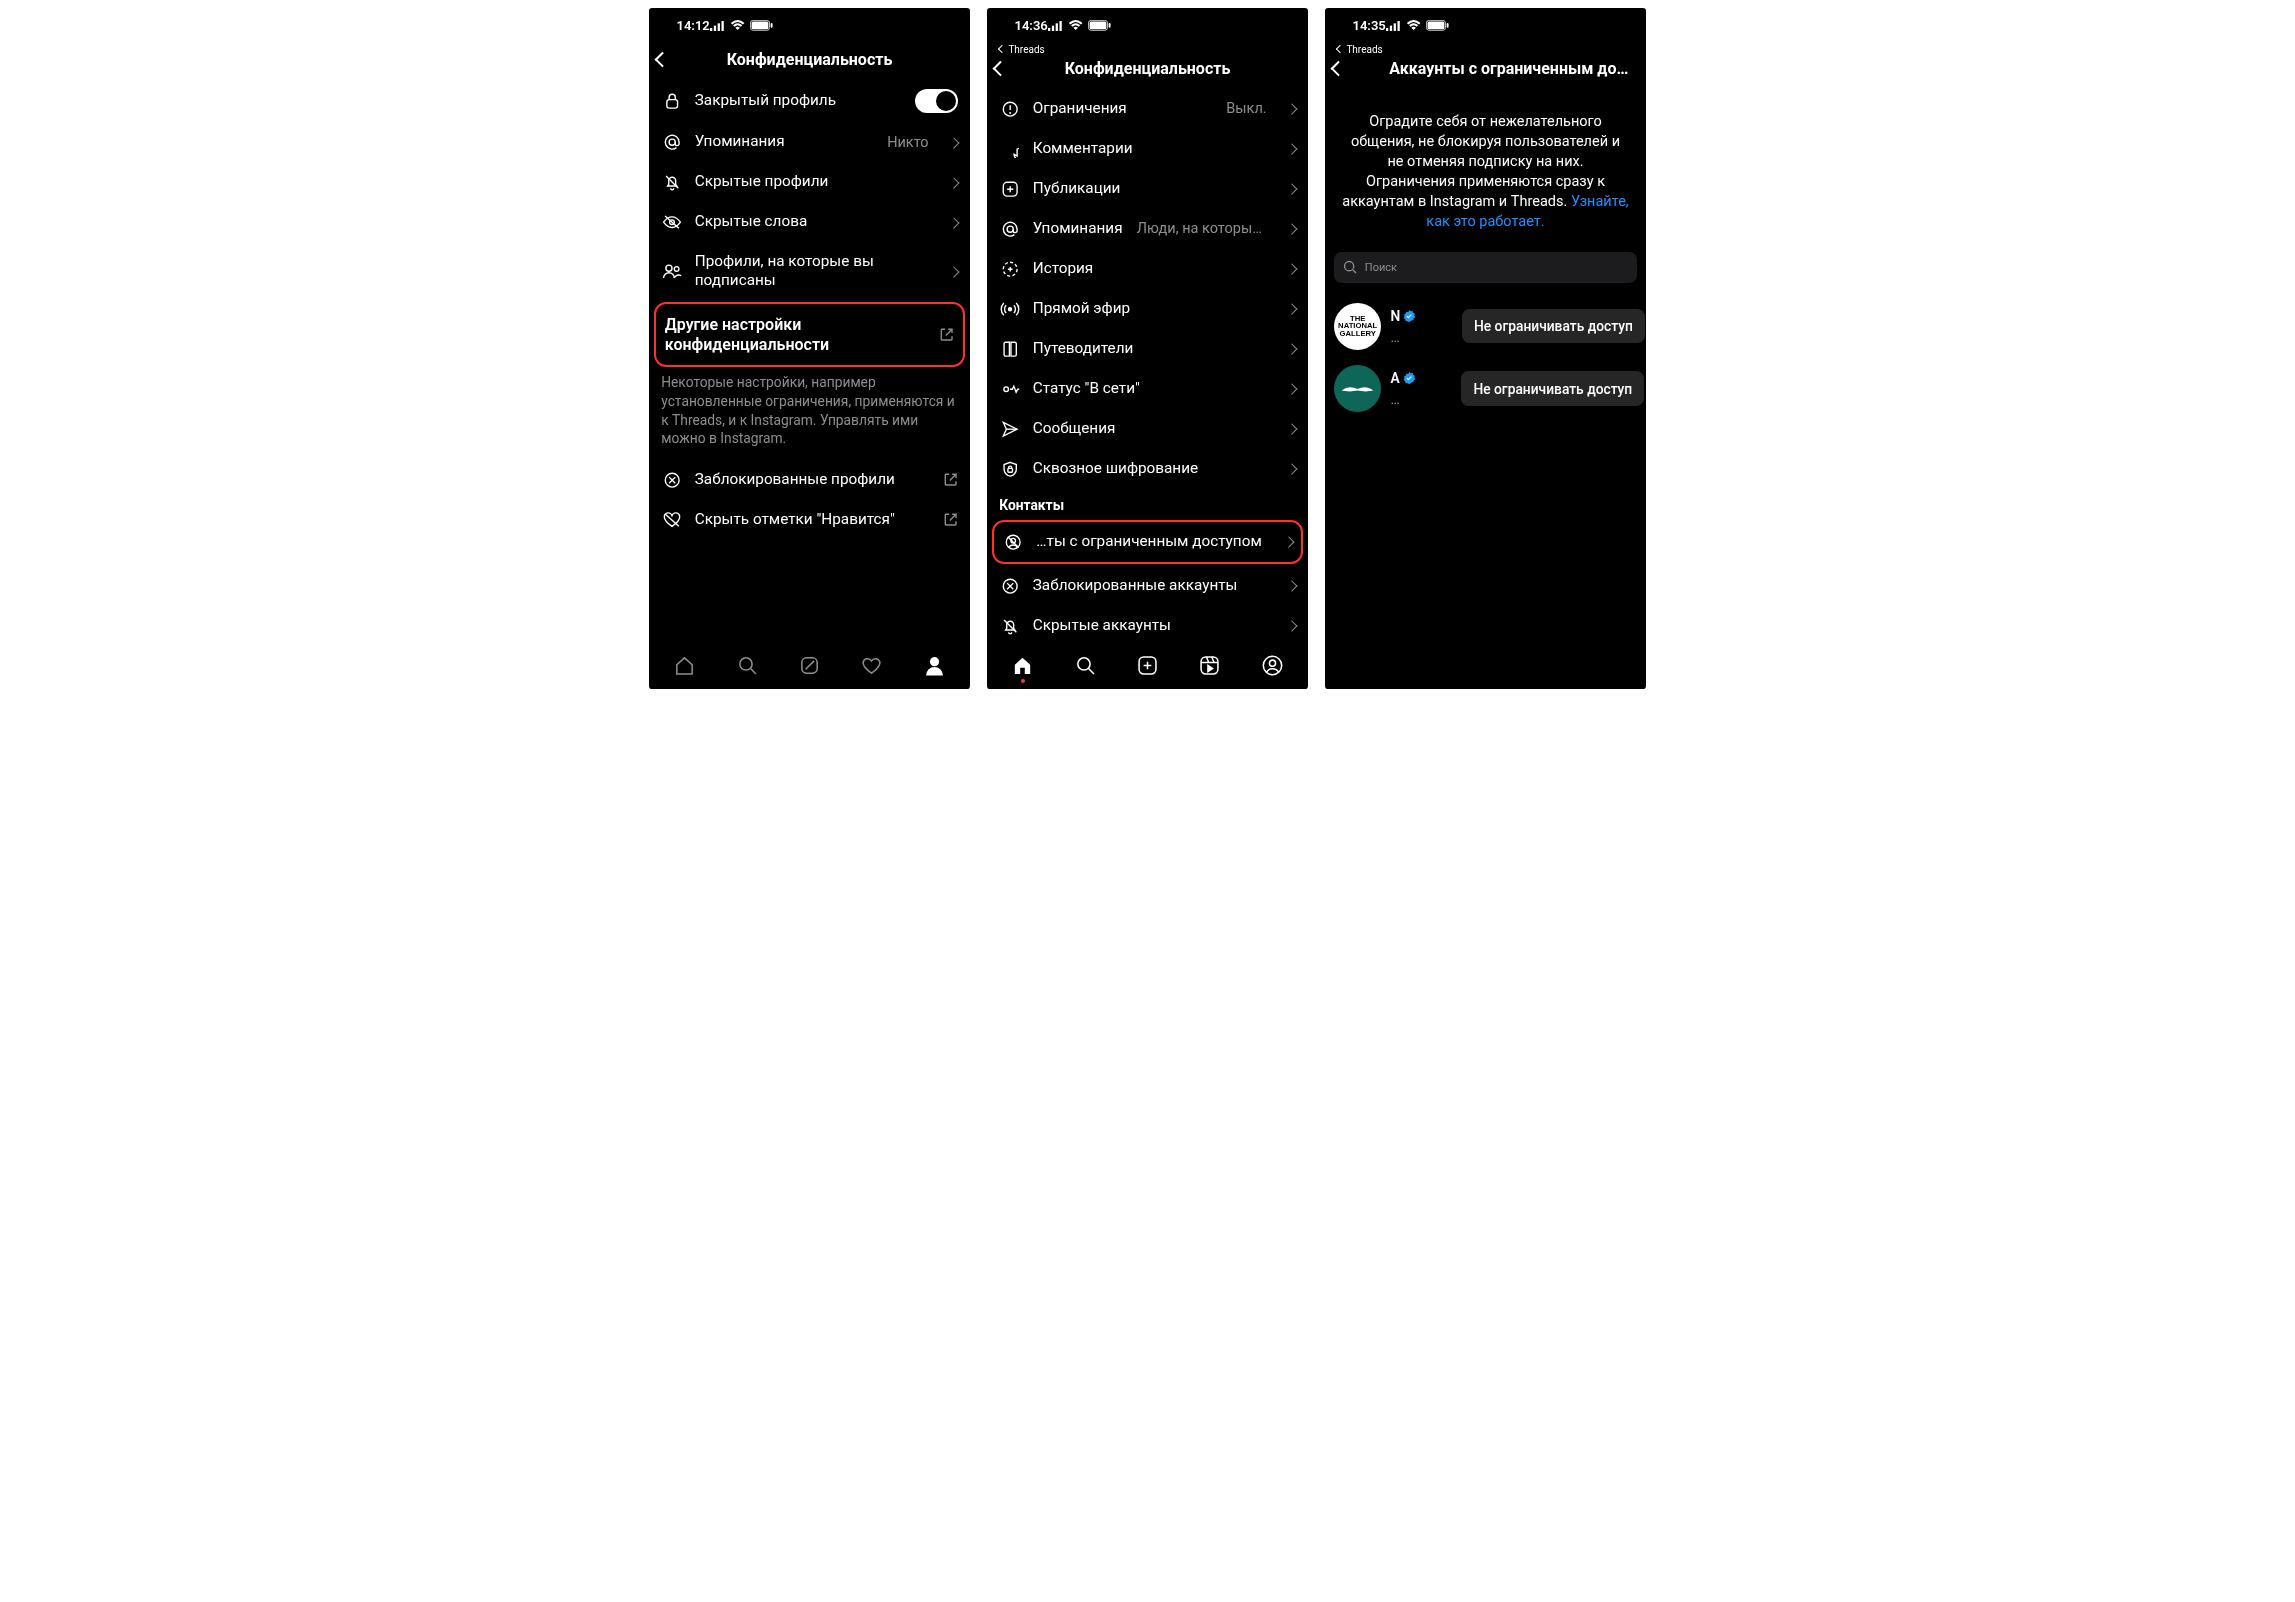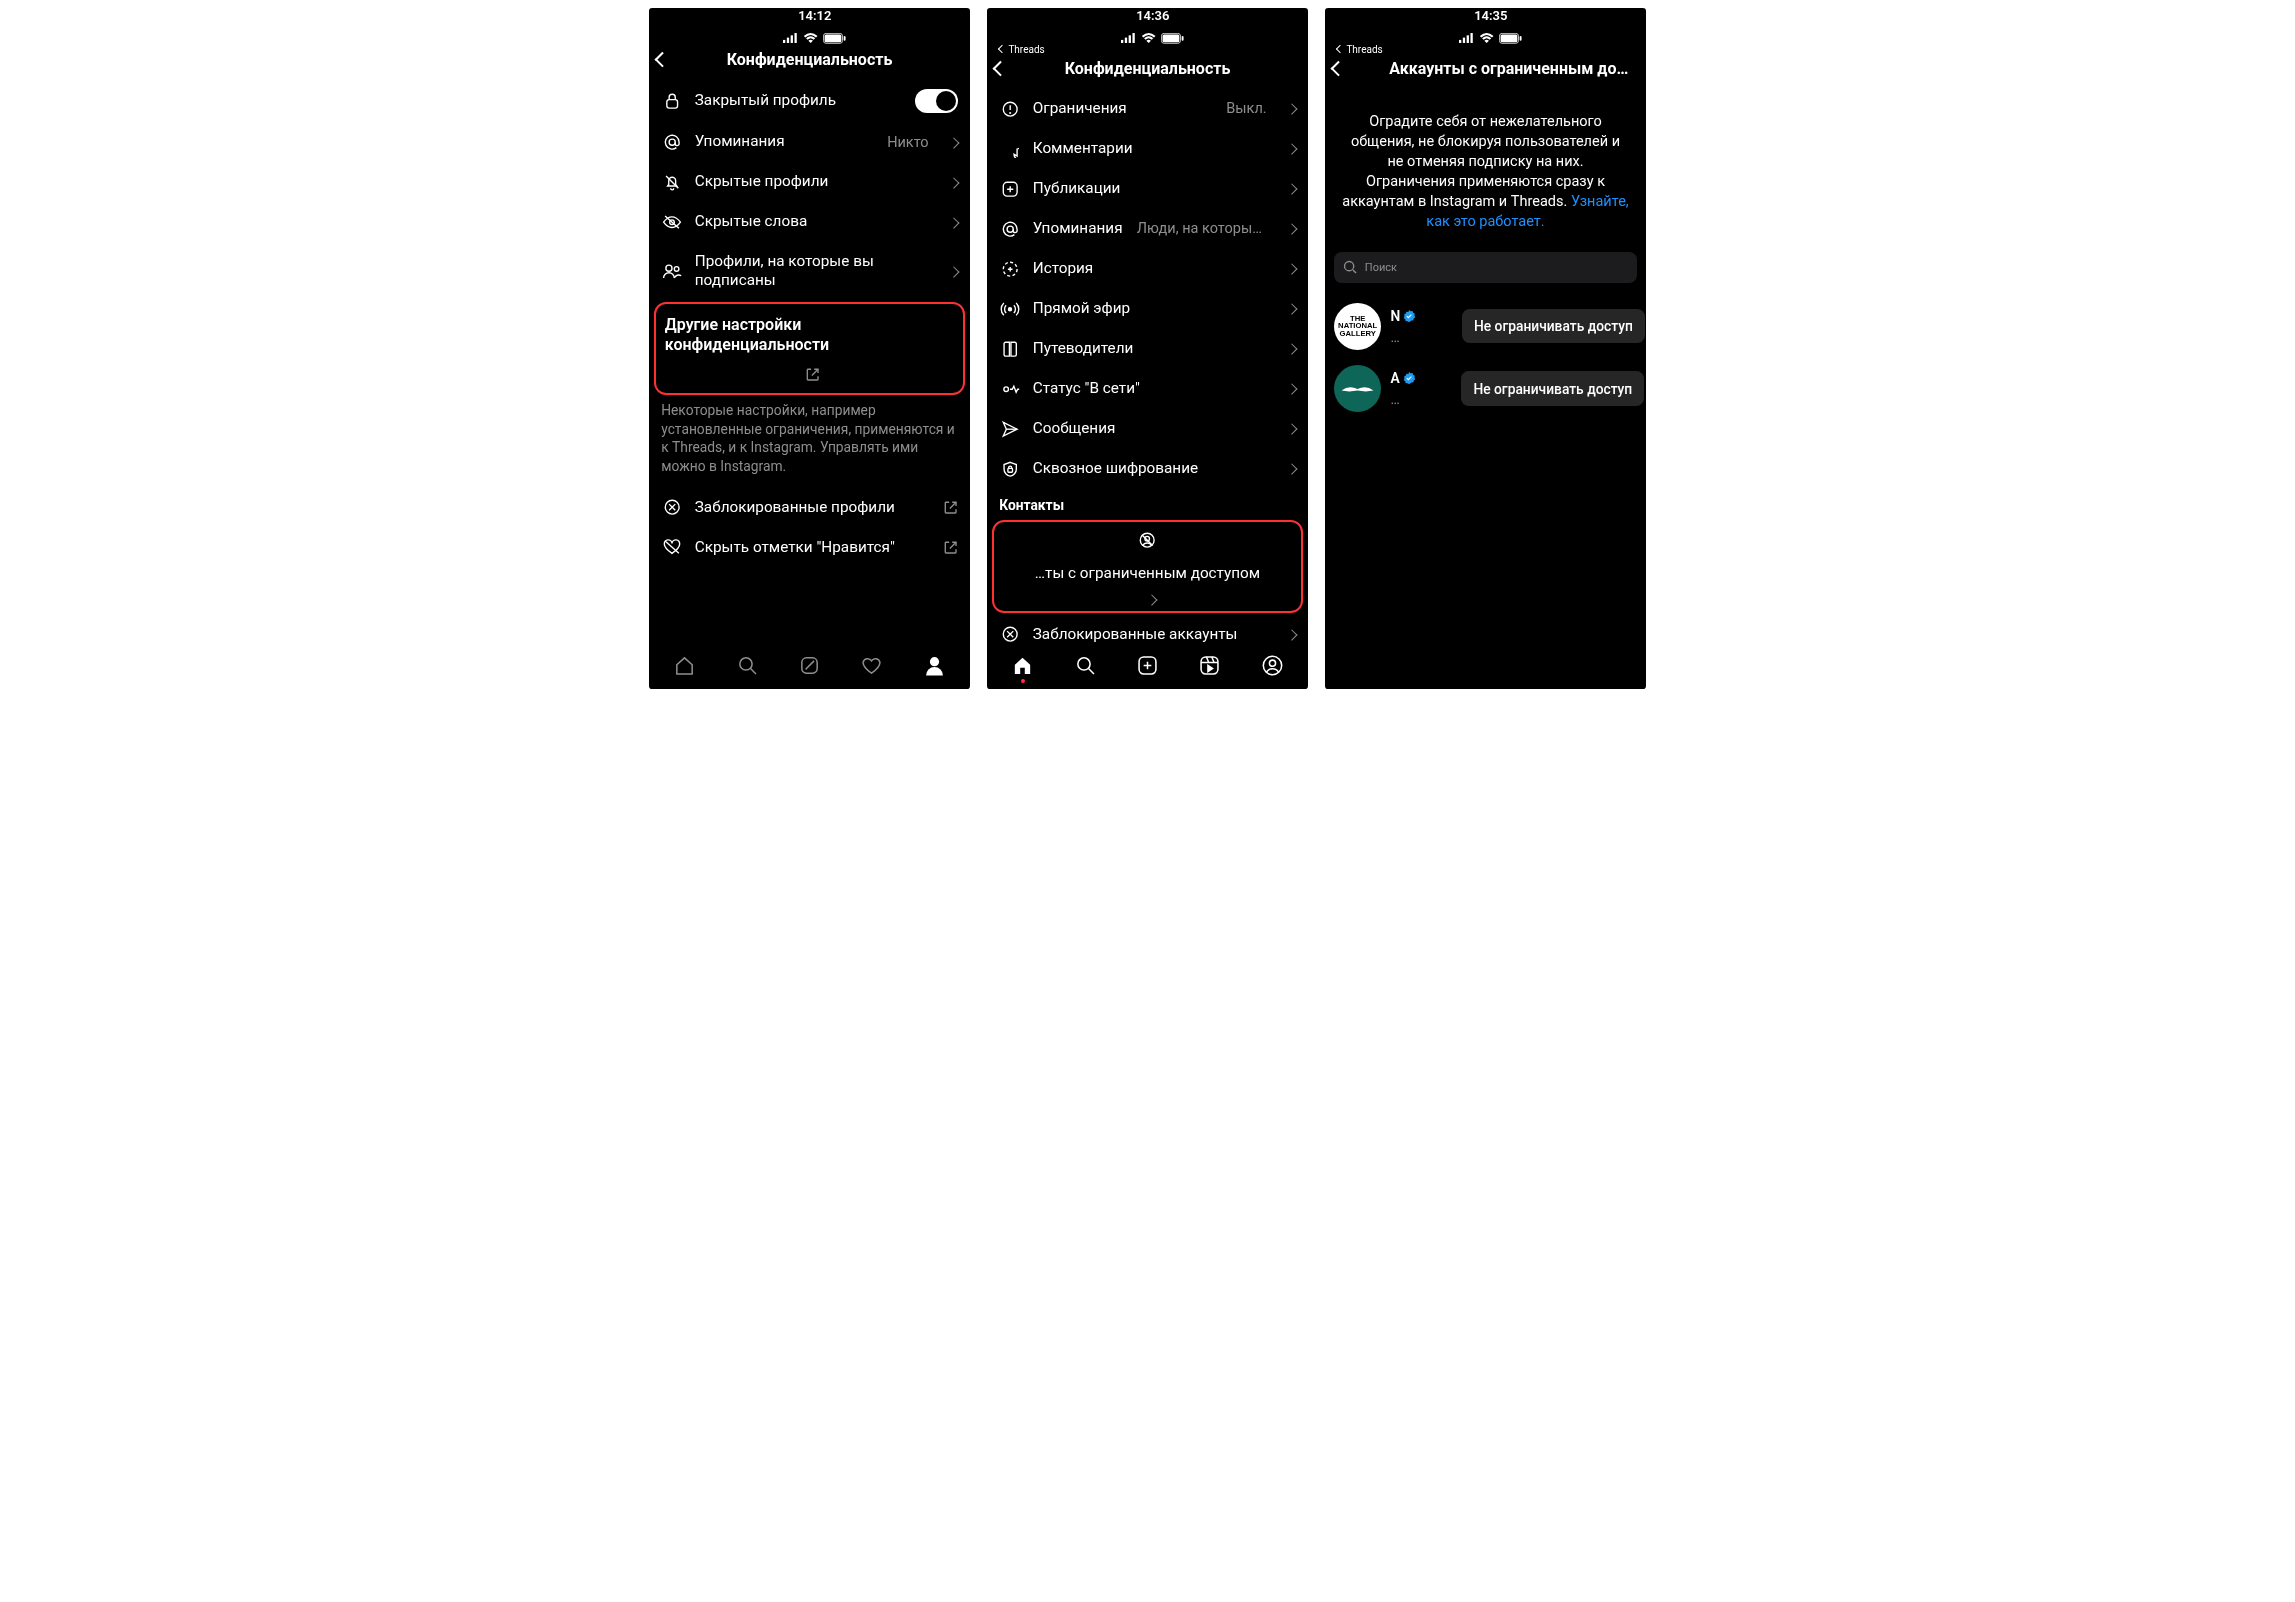--- a/index.html
+++ b/index.html
@@ -19,25 +19,23 @@
     color: #fff;
     display: flex;
     flex-direction: column;
     overflow: hidden;
     position: relative;
   }
   .status-bar {
     height: 36px;
     display: flex;
     align-items: center;
-    justify-content: space-between;
     padding: 0 17px 0 27.5px;
     font-size: 13px;
     font-weight: 600;
-    flex-direction: column;
   }
   .status-right { display: flex; align-items: center; gap: 4.6px; }
   .breadcrumb-back {
     padding: 0 12.2px 3.1px 12.2px;
     font-size: 10px;
     color: #fff;
     display: flex;
     align-items: center;
     gap: 3.1px;
   }
@@ -76,21 +74,21 @@
   }
   .toggle::after {
     content:""; position:absolute; right:2.3px; top:2.3px; width:20px; height:20px; background:#000; border-radius:50%;
   }
   .section-header { font-size: 13.8px; font-weight:700; padding: 7.7px 12.2px 6.1px 12.2px; }
   .boxed {
     border: 2.3px solid #ff3030;
     border-radius: 12.2px;
     margin: 1.5px 4.6px;
   }
-  .boxed .row { padding: 10.7px 9.2px; flex-direction: column; }
+  .boxed .row { padding: 10.7px 9.2px; }
   .big-label { font-size: 16px; font-weight:600; line-height:1.25; }
   .footnote {
     color:#8e8e8e; font-size:13.8px; line-height:1.35; padding: 4.6px 12.2px 12.2px 12.2px;
   }
   .bottom-nav {
     height: 46px;
     display:flex; align-items:center; justify-content:space-around;
     padding: 0 4.6px;
   }
   .bottom-nav .nav-item { width:31px; height:31px; display:flex; align-items:center; justify-content:center; position:relative; }

